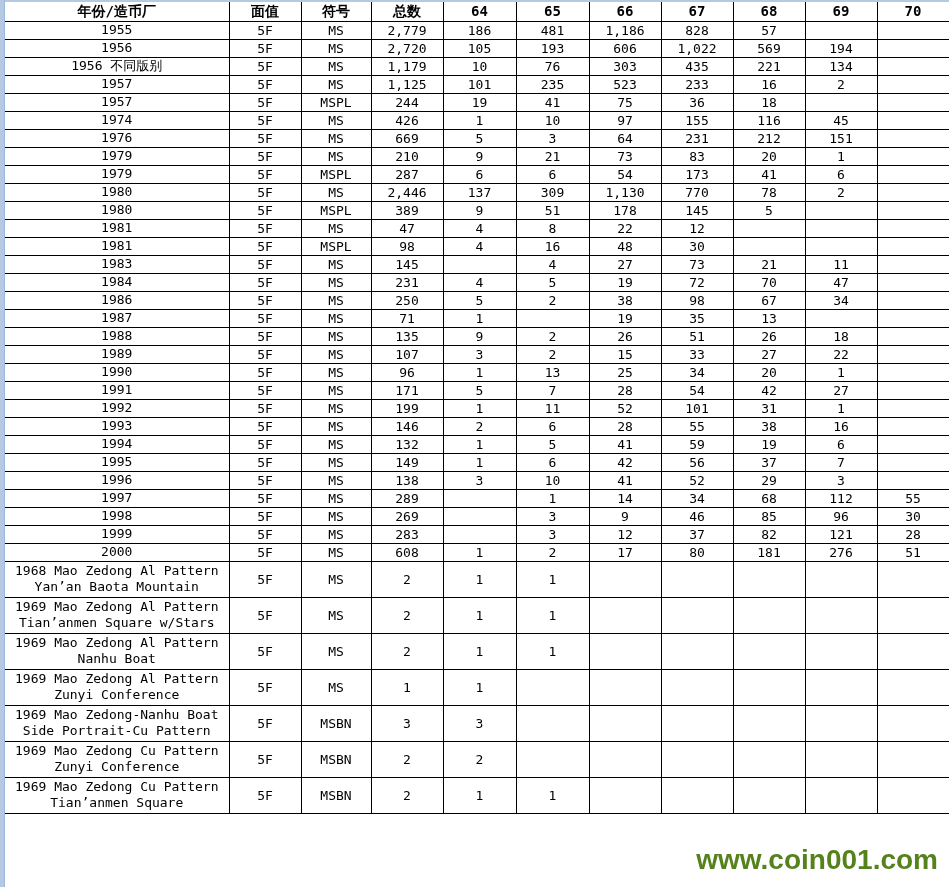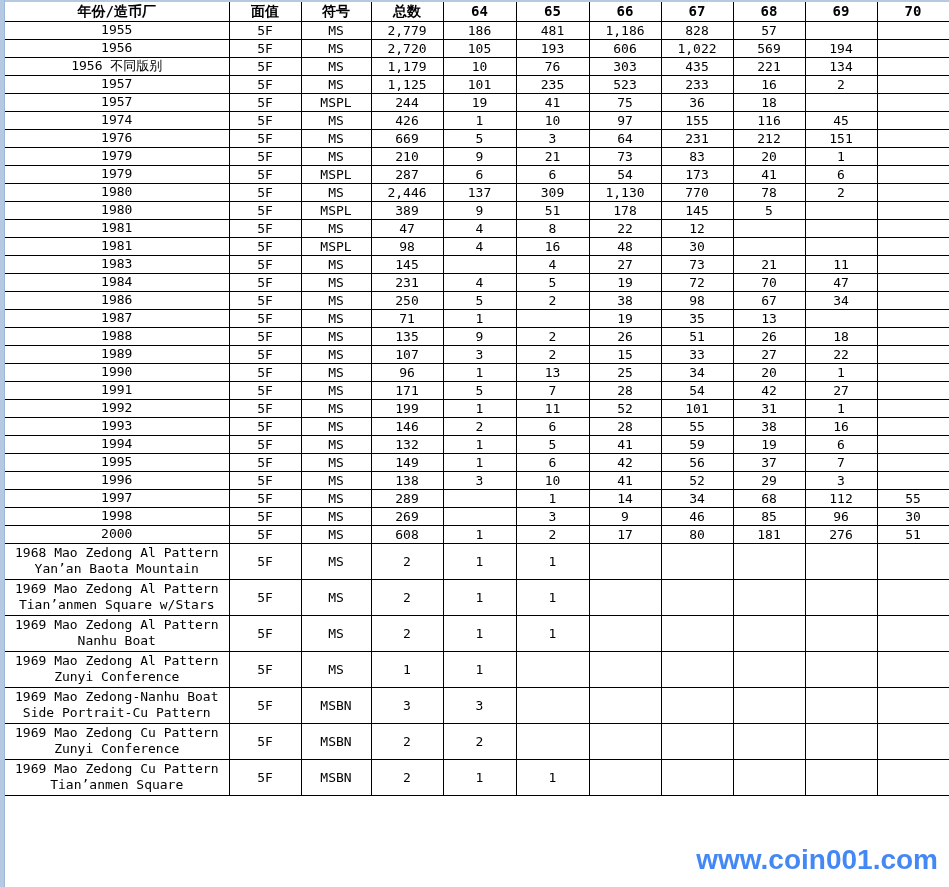--- a/index.html
+++ b/index.html
@@ -61,21 +61,21 @@
   table.grid tbody tr.tall { height: 36px; }
   .name-cell div { line-height: 16px; }
   .watermark {
     position: absolute;
     right: 11px;
     bottom: 11px;
     font-family: "Liberation Sans", sans-serif;
     font-weight: bold;
     font-size: 28px;
     letter-spacing: 0px;
-    color: #3b82f6;
+    color: #4d7c0f;
     opacity: 0.95;
     pointer-events: none;
   }
 </style>
 </head>
 <body>
 
 <div id="page">
   <div class="edge-top"></div>
   <div class="edge-left"></div>
@@ -525,20 +525,35 @@
           <td></td>
           <td>3</td>
           <td>9</td>
           <td>46</td>
           <td>85</td>
           <td>96</td>
           <td>30</td>
         </tr>
         <tr>
           <td class="name-cell">
+            <div>1999</div>
+          </td>
+          <td>5F</td>
+          <td>MS</td>
+          <td>283</td>
+          <td></td>
+          <td>3</td>
+          <td>12</td>
+          <td>37</td>
+          <td>82</td>
+          <td>121</td>
+          <td>28</td>
+        </tr>
+        <tr>
+          <td class="name-cell">
             <div>2000</div>
           </td>
           <td>5F</td>
           <td>MS</td>
           <td>608</td>
           <td>1</td>
           <td>2</td>
           <td>17</td>
           <td>80</td>
           <td>181</td>

